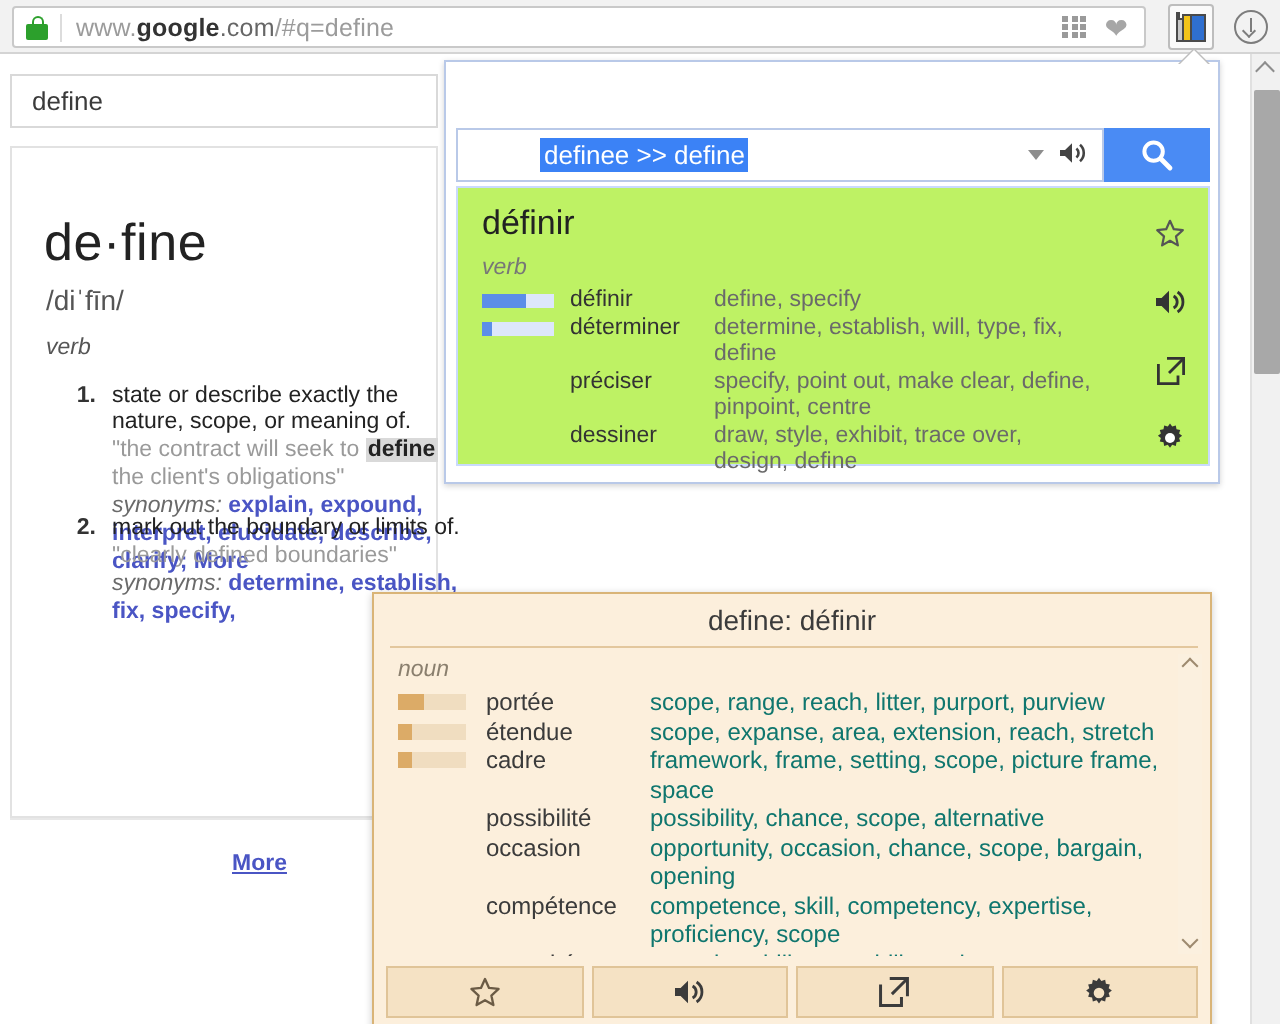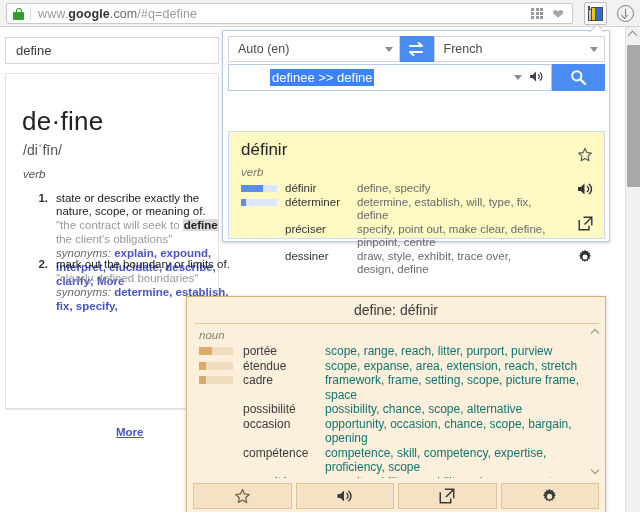--- a/index.html
+++ b/index.html
@@ -110,22 +110,22 @@
   #tw-input{
     flex:1;height:27px;border:1px solid #b9c9e8;box-sizing:border-box;background:#fff;
     display:flex;align-items:center;padding:0 4px 0 5px;
   }
   #tw-input .val{background:#3b82f6;color:#fff;font-size:13px;padding:1px 2px;white-space:nowrap;margin-left:36px;}
   #tw-input .caret{margin-left:auto;width:0;height:0;border-left:4px solid transparent;border-right:4px solid transparent;border-top:5px solid #8d8d8d;margin-right:7px;}
   #tw-input .spk{margin-right:3px;}
   #tw-search{width:53px;height:27px;background:#4a8bf4;display:flex;align-items:center;justify-content:center;flex:0 0 auto;}
 
   #tw-result{
-    position:absolute;left:5px;top:62px;width:377px;height:108px;
-    border:1px solid #c9dafc;box-sizing:border-box;background:#fef9c3;margin-top:38px;
+    position:absolute;left:5px;top:62px;width:377px;height:140px;
+    border:1px solid #c9dafc;box-sizing:border-box;background:#bef264;
   }
   #tw-headword{position:absolute;left:12px;top:8px;font-size:17px;color:#222;}
   #tw-pos{position:absolute;left:12px;top:34px;font-size:11.5px;font-style:italic;color:#777;}
   #tw-rows{position:absolute;left:12px;top:50px;width:310px;}
   .trow{display:flex;align-items:flex-start;margin-bottom:0px;line-height:13.5px;}
   .tbar{width:36px;height:7px;margin-top:3px;margin-right:8px;flex:0 0 auto;background:#dde7fb;position:relative;}
   .tbar i{position:absolute;left:0;top:0;height:7px;background:#5b8ee8;display:block;}
   .tbar.empty{background:transparent;}
   .tword{width:72px;flex:0 0 auto;font-size:11.5px;color:#333;}
   .tmean{flex:1;font-size:11.5px;color:#6a6a6a;}
@@ -245,35 +245,20 @@
   <div id="card-sep"></div>
 </div>
 
 <div id="page-scrollbar">
   <span id="sb-up"></span>
   <span id="sb-thumb"></span>
 </div>
 
 <div id="tw">
 
-  <div id="tw-langrow">
-    <div class="lang-select">
-      <span>Auto (en)</span>
-      <span class="caret"></span>
-    </div>
-    <div id="swap-btn">
-      <svg width="18" height="14" viewBox="0 0 18 14">
-        <path d="M2 4 h12 l-3.5 -3.2 M14 10 H2 l3.5 3.2" fill="none" stroke="#fff" stroke-width="2" stroke-linecap="round" stroke-linejoin="round"></path>
-      </svg>
-    </div>
-    <div class="lang-select">
-      <span>French</span>
-      <span class="caret"></span>
-    </div>
-  </div>
 
   <div id="tw-inputrow">
     <div id="tw-input">
       <span class="val">definee &gt;&gt; define</span>
       <span class="caret"></span>
       <span class="spk">
         <svg width="15" height="13" viewBox="0 0 15 13">
             <path d="M1 5 h2.5 L7 1.6 v9.8 L3.5 8 H1 z" fill="#444"></path>
             <path d="M9.2 4.2 a3 3 0 0 1 0 4.6" fill="none" stroke="#444" stroke-width="1.3"></path>
             <path d="M11 2.4 a5.4 5.4 0 0 1 0 8.2" fill="none" stroke="#444" stroke-width="1.3"></path>

